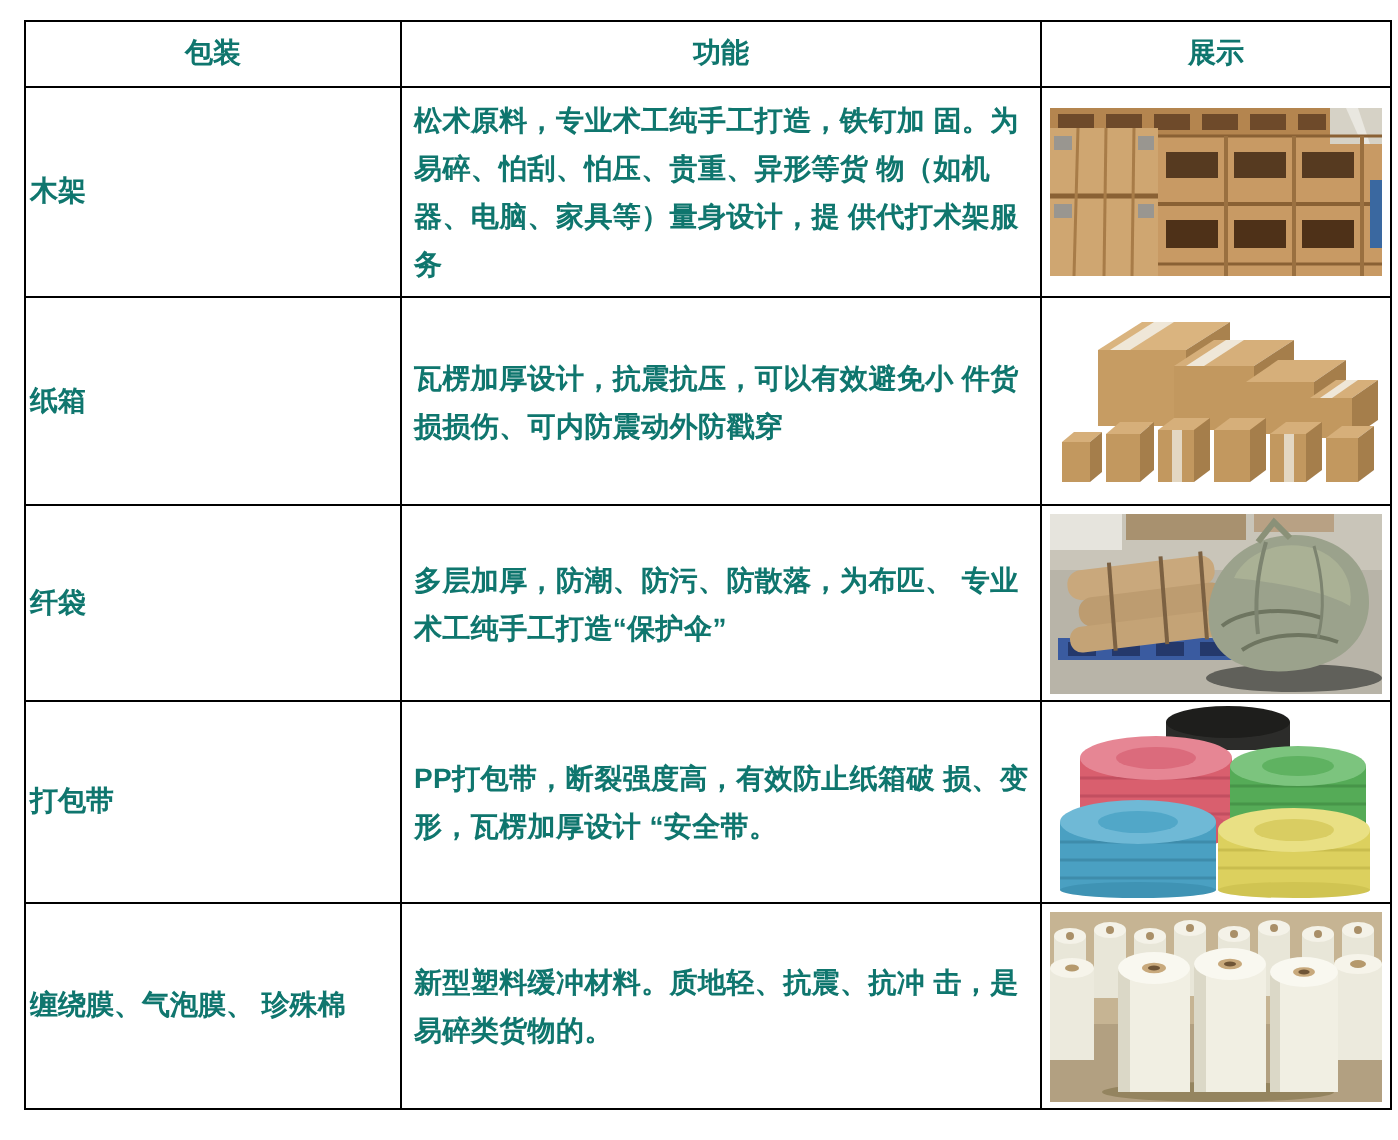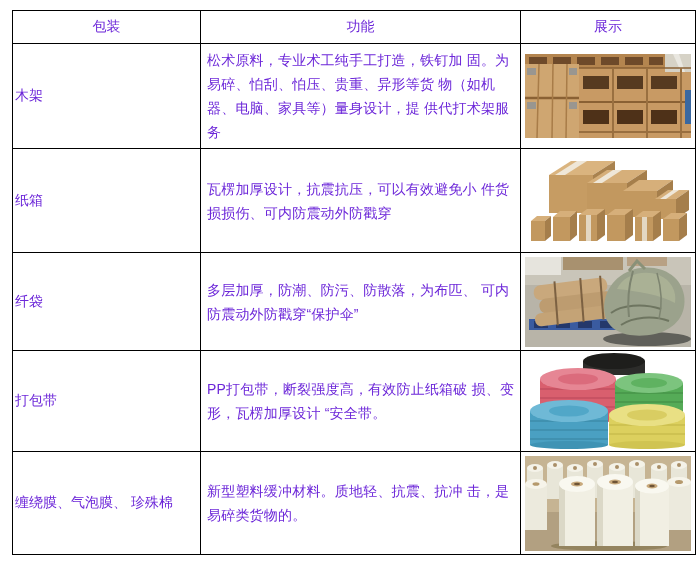--- a/index.html
+++ b/index.html
@@ -11,23 +11,23 @@
   }
   .page { position: relative; width: 699px; height: 570px; background: #ffffff; }
   table.pk {
     position: absolute; left: 12px; top: 10px;
     width: 683px;
     border-collapse: collapse;
     table-layout: fixed;
   }
   table.pk th, table.pk td {
     border: 1px solid #000000;
-    color: #6d28d9;
+    color: #0f766e;
     font-size: 14px;
-    font-weight: normal;
+    font-weight: bold;
     vertical-align: middle;
   }
   tr.hdr { height: 33px; }
   tr.r1 { height: 105px; }
   tr.r2 { height: 104px; margin-left: 12px; }
   tr.r3 { height: 98px; margin-left: 13px; }
   tr.r4 { height: 75px; }
   tr.r5 { height: 103px; }
   th.hcell { text-align: center; }
   td.name-cell { text-align: left; padding: 0 2px; }
@@ -140,21 +140,21 @@
             <rect x="117" y="64" width="5" height="24" fill="#e3d7c2"></rect>
             <polygon points="138,66 146,60 162,60 154,66" fill="#d6af7a"></polygon>
             <rect x="138" y="66" width="16" height="22" fill="#c2985f"></rect>
             <polygon points="154,66 162,60 162,82 154,88" fill="#a57e4b"></polygon>
           </svg>
         </td>
       </tr>
 
       <tr class="r3">
         <td class="name-cell">纤袋</td>
-        <td class="func-cell">多层加厚，防潮、防污、防散落，为布匹、 可内防震动外防戳穿“保护伞”</td>
+        <td class="func-cell">多层加厚，防潮、防污、防散落，为布匹、 专业术工纯手工打造“保护伞”</td>
         <td class="img-cell">
           <svg class="photo" width="166" height="90" viewBox="0 0 166 90">
             <rect width="166" height="90" fill="#b8b4a8"></rect>
             <rect width="166" height="28" fill="#c9c5b9"></rect>
             <rect x="0" y="0" width="36" height="18" fill="#e6e4dd"></rect>
             <rect x="38" y="0" width="60" height="13" fill="#a8916f"></rect>
             <rect x="102" y="0" width="40" height="9" fill="#b8a184"></rect>
             <rect x="4" y="62" width="92" height="11" fill="#3a5ba0"></rect>
             <rect x="9" y="64" width="14" height="7" fill="#24386b"></rect>
             <rect x="31" y="64" width="14" height="7" fill="#24386b"></rect>

